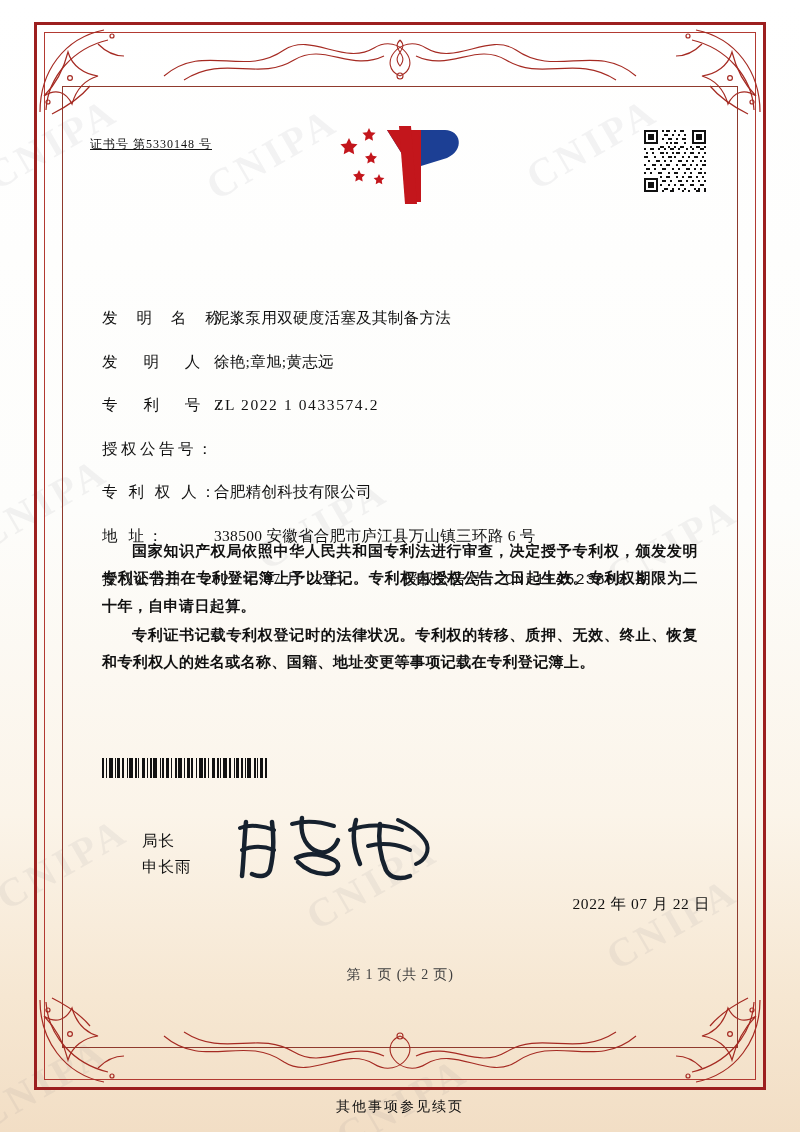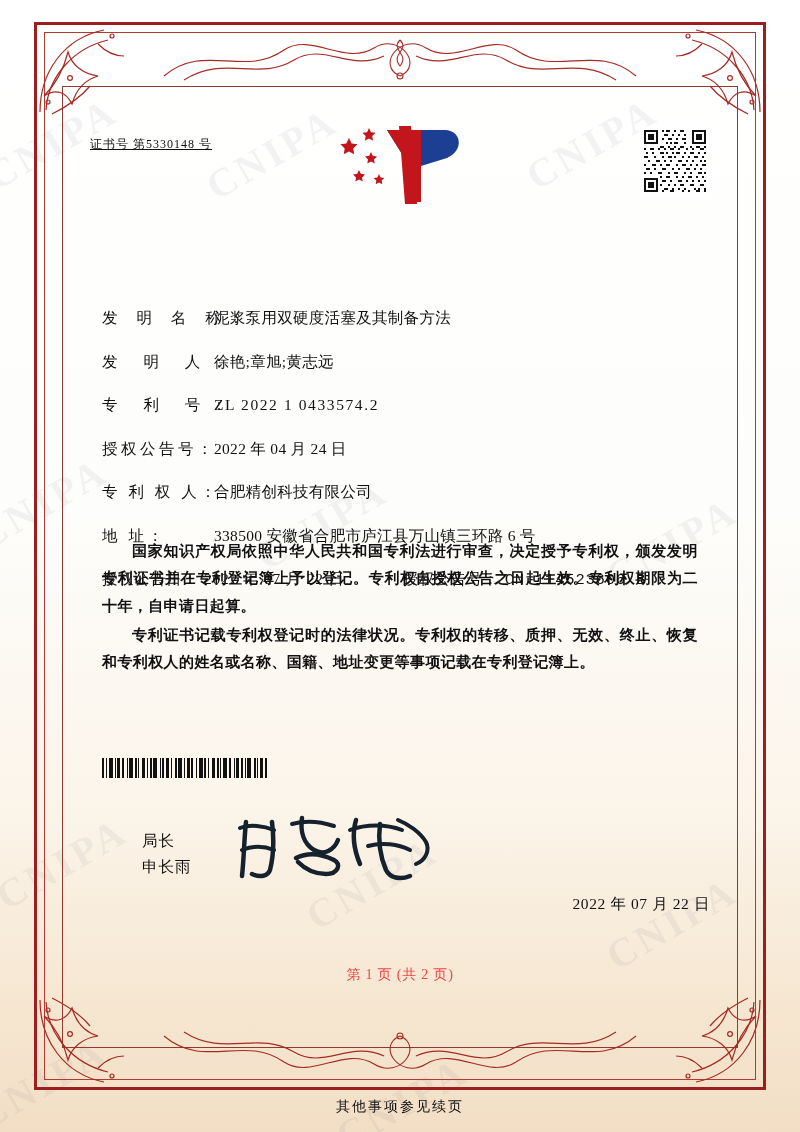--- a/index.html
+++ b/index.html
@@ -256,21 +256,21 @@
     color: #111;
     letter-spacing: 0.6px;
   }
   .page-num {
     position: absolute;
     left: 0;
     right: 0;
     top: 880px;
     text-align: center;
     font-size: 14px;
-    color: #ef4444;
+    color: #404040;
     letter-spacing: 0.8px;
   }
   .footer-note {
     position: absolute;
     left: 0;
     right: 0;
     top: 1098px;
     text-align: center;
     font-size: 14px;
     color: #111;
@@ -544,21 +544,20 @@
         <div class="f-value">徐艳;章旭;黄志远</div>
       </div>
 
       <div class="field-row">
         <div class="f-label sp2">专 利 号：</div>
         <div class="f-value mono">ZL 2022 1 0433574.2</div>
       </div>
 
       <div class="field-row">
         <div class="f-label sp3">授权公告号：</div>
-        <div class="f-value">2022 年 04 月 24 日</div>
       </div>
 
       <div class="field-row">
         <div class="f-label sp3">专 利 权 人：</div>
         <div class="f-value">合肥精创科技有限公司</div>
       </div>
 
       <div class="field-row">
         <div class="f-label sp3">地        址：</div>
         <div class="f-value">338500 安徽省合肥市庐江县万山镇三环路 6 号</div>

